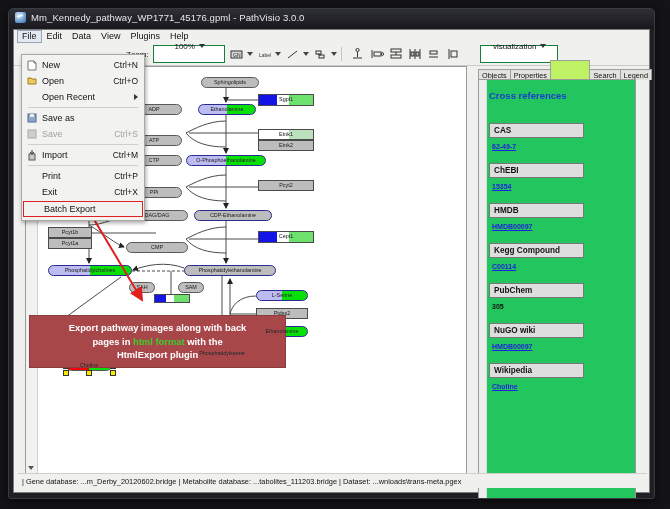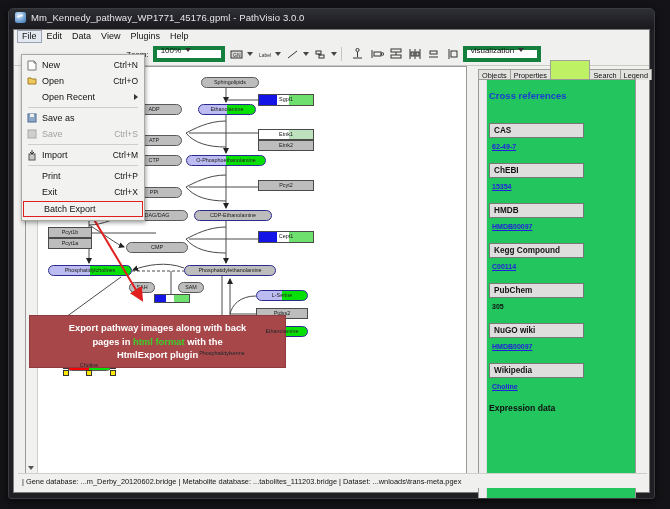--- a/index.html
+++ b/index.html
@@ -27,22 +27,22 @@
   
   .menubar{position:absolute;left:0;top:0;width:100%;height:13px;background:#f0f0ee;
     display:flex;align-items:center;padding-left:3px;box-sizing:border-box;}
   .mb-item{font-size:9px;color:#111;padding:1px 5px;line-height:11px;}
   .mb-item.active{background:#e4e8f0;border:1px solid #9aa4b4;padding:0 4px;}
 
   
   .toolbar{position:absolute;left:0;top:13px;width:100%;height:22px;background:#f0f0ee;
     border-bottom:1px solid #c9c9c5;display:flex;align-items:center;}
   .zoomlbl{font-size:8px;color:#111;margin-left:112px;}
-  .combo{height:13px;border:4px solid #15803d;background:#fff;display:flex;align-items:center;
-    justify-content:flex-start;font-size:8px;color:#111;padding:0 2px 8px 4px;box-sizing:border-box;}
+  .combo{height:13px;border:1px solid #15803d;background:#fff;display:flex;align-items:center;
+    justify-content:center;font-size:8px;color:#111;padding:0 2px 16px 4px;box-sizing:border-box;}
   .combo .cv{white-space:nowrap;overflow:hidden;}
   .caret{width:0;height:0;border-left:3px solid transparent;border-right:3px solid transparent;
     border-top:4px solid #333;margin-left:4px;}
   .tbtn{width:14px;height:14px;margin-left:5px;display:flex;align-items:center;justify-content:center;}
   .drop{width:0;height:0;border-left:3px solid transparent;border-right:3px solid transparent;
     border-top:4px solid #444;margin-left:3px;}
   .sep{width:1px;height:14px;background:#c6c6c2;margin:0 4px;}
 
   
   .canvaswrap{position:absolute;left:11px;top:36px;width:440px;height:406px;
@@ -213,21 +213,21 @@
               <line x1="2" y1="9" x2="11" y2="9" stroke="#333"></line>
             </svg>
       </div>
       <div class="tbtn">
         <svg width="13" height="12">
               <line x1="3" y1="1" x2="3" y2="11" stroke="#333"></line>
               <rect x="5" y="3" width="6" height="6" fill="none" stroke="#333"></rect>
             </svg>
       </div>
 
-      <div class="combo" style="width:78px;margin-left:3px;">
+      <div class="combo" style="width:78px;margin-left:20px;">
         <span class="cv">visualization</span>
         <span class="caret"></span>
       </div>
     </div>
 
     <div class="canvaswrap">
       <div class="vscroll">
         <div class="vs-arrow vs-up"></div>
         <div class="vs-arrow vs-down"></div>
       </div>
@@ -504,21 +504,20 @@
 
           <div class="xbox">PubChem</div>
           <div class="xval">305</div>
 
           <div class="xbox">NuGO wiki</div>
           <div class="xlink">HMDB00097</div>
 
           <div class="xbox">Wikipedia</div>
           <div class="xlink">Choline</div>
 
-          <div class="expr">Expression data</div>
         </div>
       </div>
     </div>
 
     <div class="statusbar">
       <div class="st">| Gene database: ...m_Derby_20120602.bridge | Metabolite database: ...tabolites_111203.bridge | Dataset: ...wnloads\trans-meta.pgex</div>
     </div>
 
   </div>
  </div>

